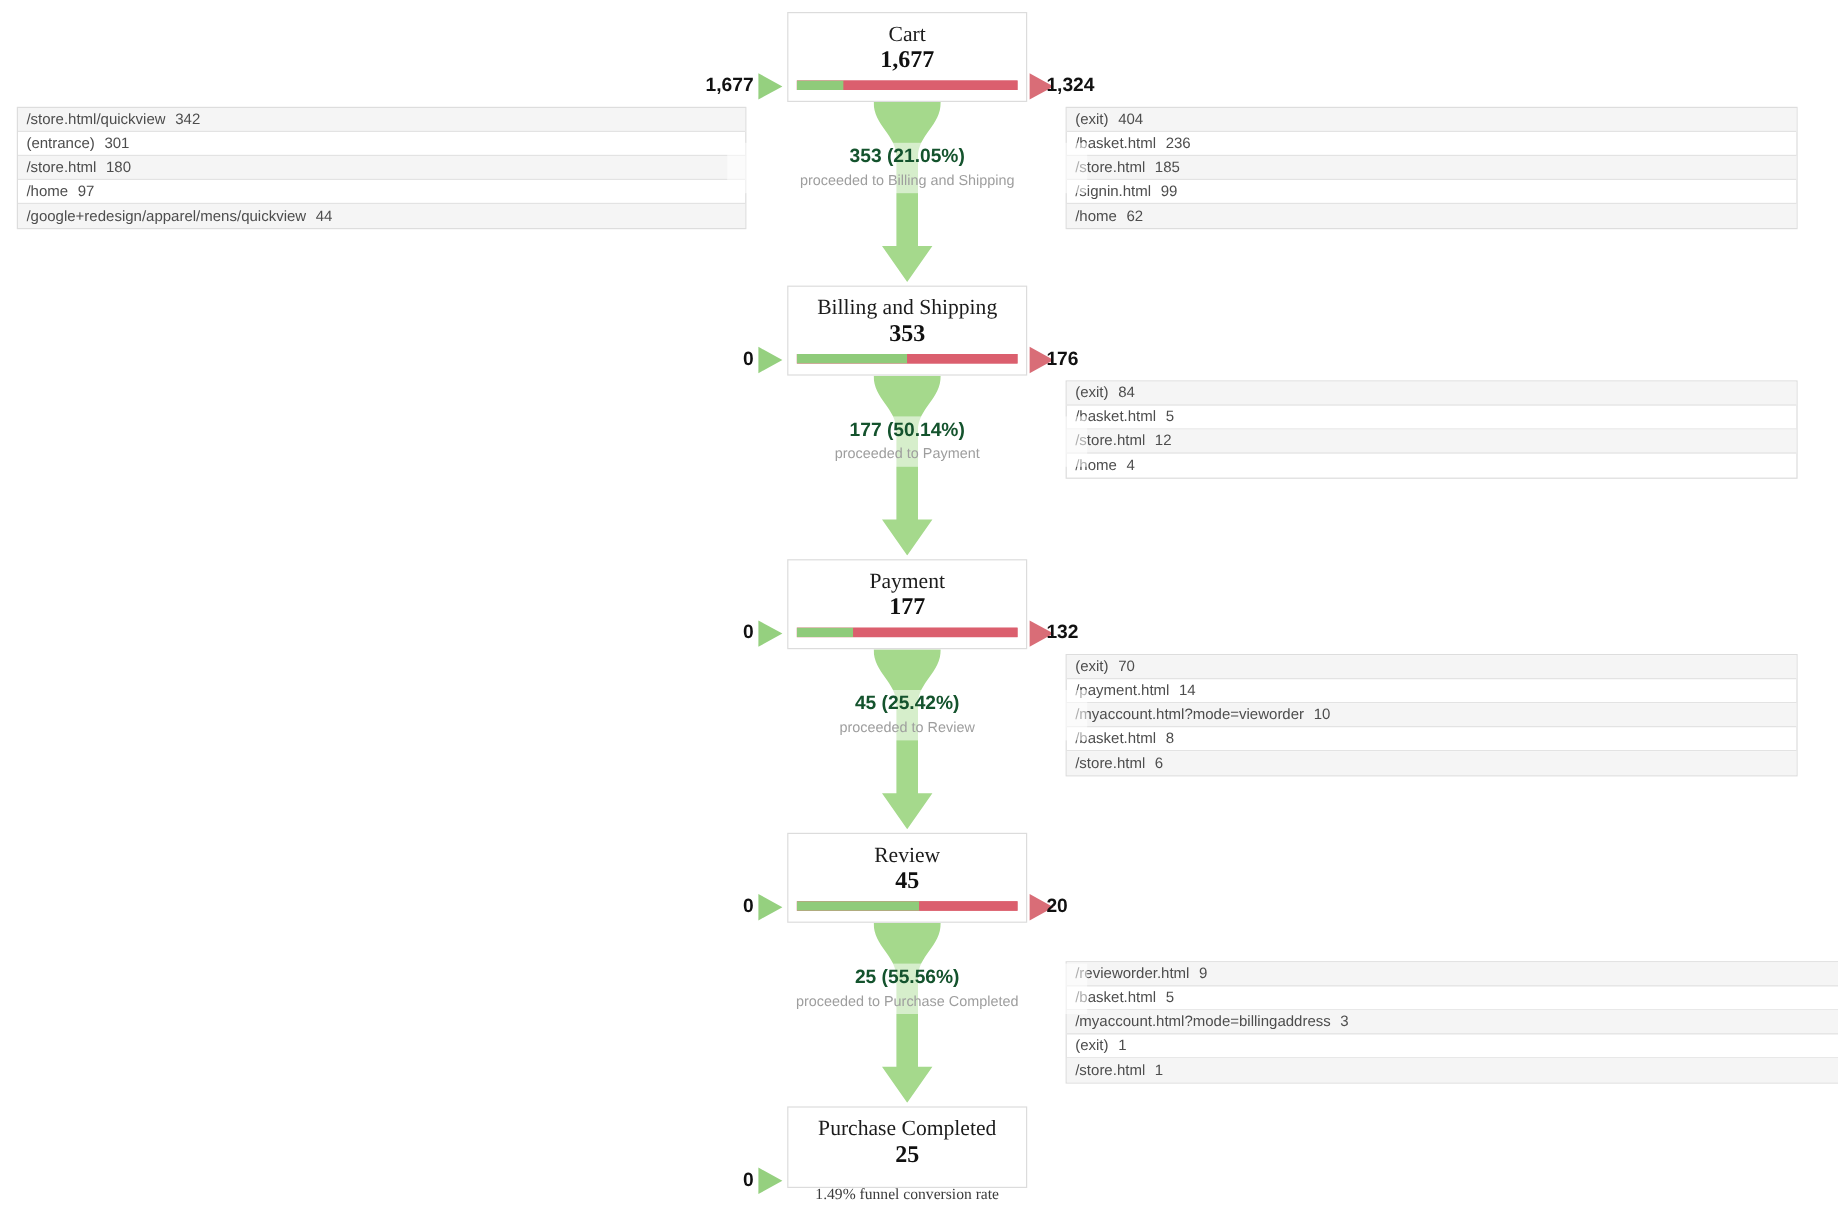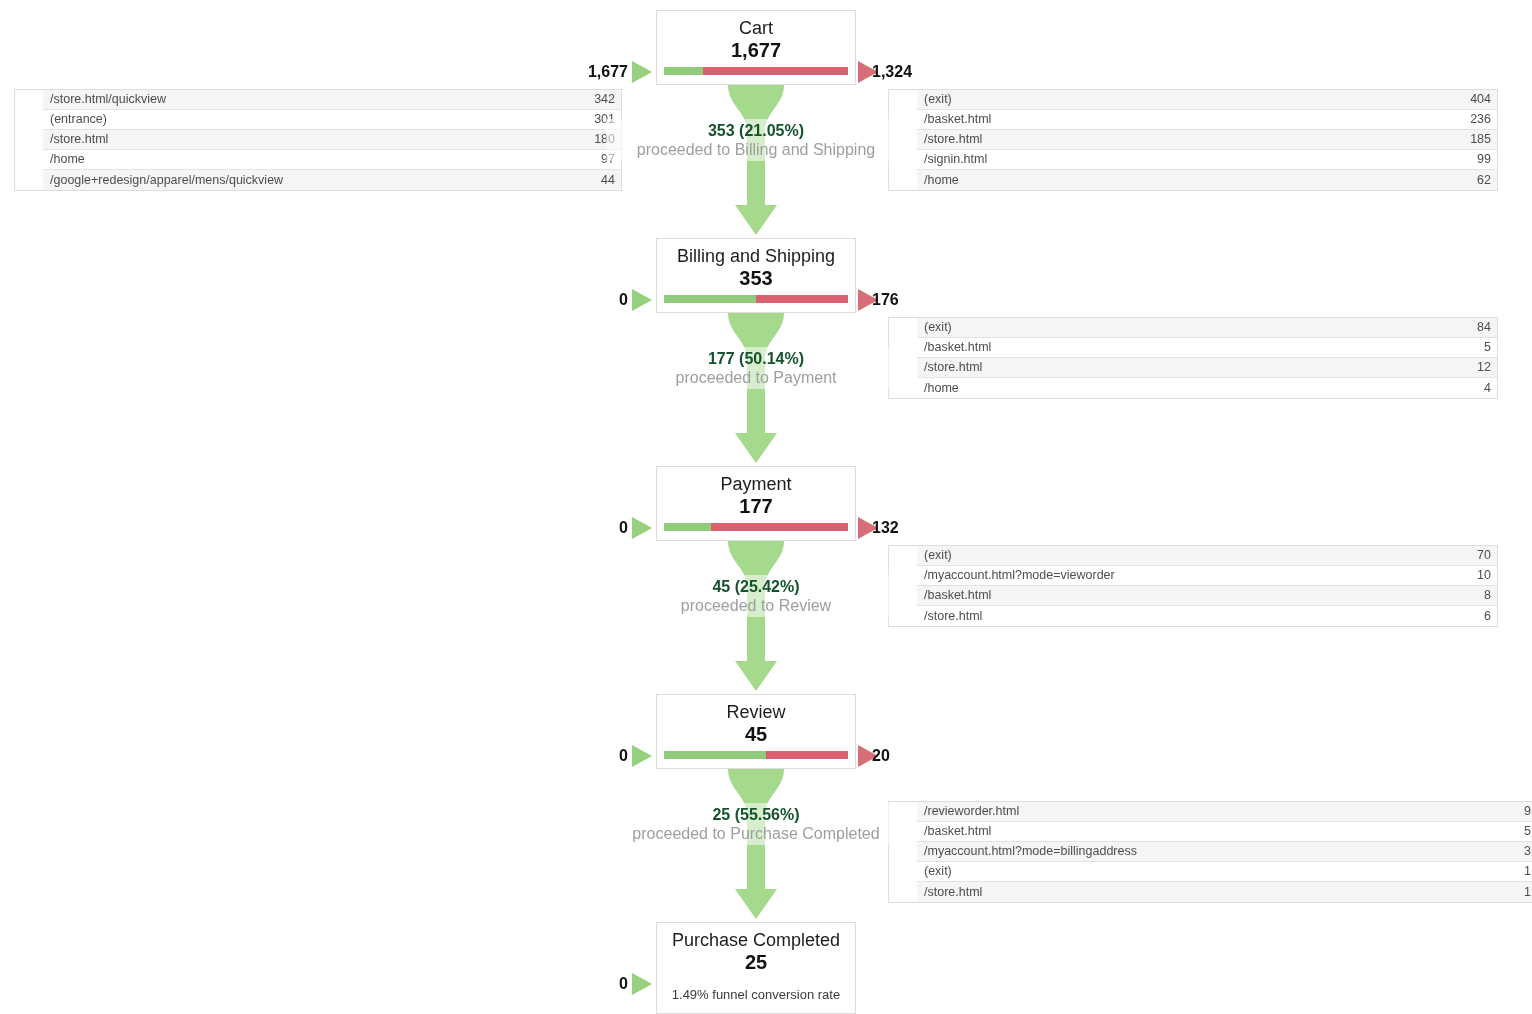--- a/index.html
+++ b/index.html
@@ -5,21 +5,21 @@
   html,body{margin:0;padding:0;}
   body{
     width:1532px;height:1014px;position:relative;overflow:hidden;
     background:#ffffff;
     font-family:"Liberation Sans", sans-serif;
     color:#212121;
   }
   .stage-box{
     position:absolute;left:656px;width:200px;height:75px;
     border:1px solid #dcdcdc;background:#fff;box-sizing:border-box;
-    text-align:center;z-index:3;
+    text-align:center;z-index:3;font-family:Liberation Serif, serif;
   }
   .stage-title{font-size:18px;line-height:22px;margin-top:6px;color:#1c1c1c;}
   .stage-value{font-size:20px;line-height:22px;font-weight:bold;color:#111;}
   .stage-bar{
     position:absolute;left:7px;right:7px;bottom:9px;height:8px;
     display:flex;overflow:hidden;background:#db5f6e;
   }
   .bar-green{height:100%;background:#8fcb7a;}
   .bar-red{flex:1;height:100%;background:#db5f6e;}
   .side-num{
@@ -34,36 +34,36 @@
   }
   .tri-green{border-left:20px solid #95d07f;}
   .tri-red{border-left:20px solid #d96d77;}
   .ptable{
     position:absolute;border:1px solid #ddd;background:#fff;box-sizing:border-box;
     font-size:12.5px;color:#4d4d4d;z-index:2;
   }
   .trow{
     height:20px;line-height:19px;box-sizing:border-box;
     border-bottom:1px solid #e3e3e3;
-    display:flex;justify-content:space-between;align-items:center;
-    padding:0 6px 0 7px;white-space:nowrap;overflow:hidden;margin-left:28px;
+    display:flex;justify-content:flex-start;align-items:center;
+    padding:0 6px 0 7px;white-space:nowrap;overflow:hidden;
   }
   .trow:last-child{border-bottom:none;}
   .trow:nth-child(odd){background:#f5f5f5;}
   .tlabel{overflow:hidden;text-overflow:ellipsis;}
   .tval{margin-left:8px;}
   .funnel-arrow{position:absolute;left:728px;width:56px;height:150px;z-index:1;}
   .transition-text{
     position:absolute;left:606px;width:300px;text-align:center;z-index:2;
     background:rgba(255,255,255,0.55);padding:2px 0;
   }
   .transition-headline{font-size:16px;font-weight:bold;line-height:20px;color:#14532d;}
-  .transition-sub{font-size:16px;line-height:18px;color:#9e9e9e;}
+  .transition-sub{font-size:12px;line-height:18px;color:#9e9e9e;}
   .conversion-note{font-size:13px;line-height:16px;margin-top:14px;color:#3c3c3c;}
-  .box-tall{height:92px;}
+  .box-tall{height:68px;}
 </style>
 </head>
 <body>
 
 <div class="stage-box" style="top:10px">
   <div class="stage-title">Cart</div>
   <div class="stage-value">1,677</div>
   <div class="stage-bar">
     <div class="bar-green" style="width: 21.05%;"></div>
     <div class="bar-red"></div>
@@ -180,20 +180,24 @@
 <div class="tri tri-green" style="left:632px;top:517px"></div>
 <div class="tri tri-red" style="left:858px;top:517px"></div>
 <div class="side-num num-right" style="top:518px">132</div>
 
 <div class="ptable" style="left:888px;top:545px;width:610px">
   <div class="trow">
       <span class="tlabel">(exit)</span>
       <span class="tval">70</span>
     </div>
   <div class="trow">
+      <span class="tlabel">/payment.html</span>
+      <span class="tval">14</span>
+    </div>
+  <div class="trow">
       <span class="tlabel">/myaccount.html?mode=vieworder</span>
       <span class="tval">10</span>
     </div>
   <div class="trow">
       <span class="tlabel">/basket.html</span>
       <span class="tval">8</span>
     </div>
   <div class="trow">
       <span class="tlabel">/store.html</span>
       <span class="tval">6</span>

